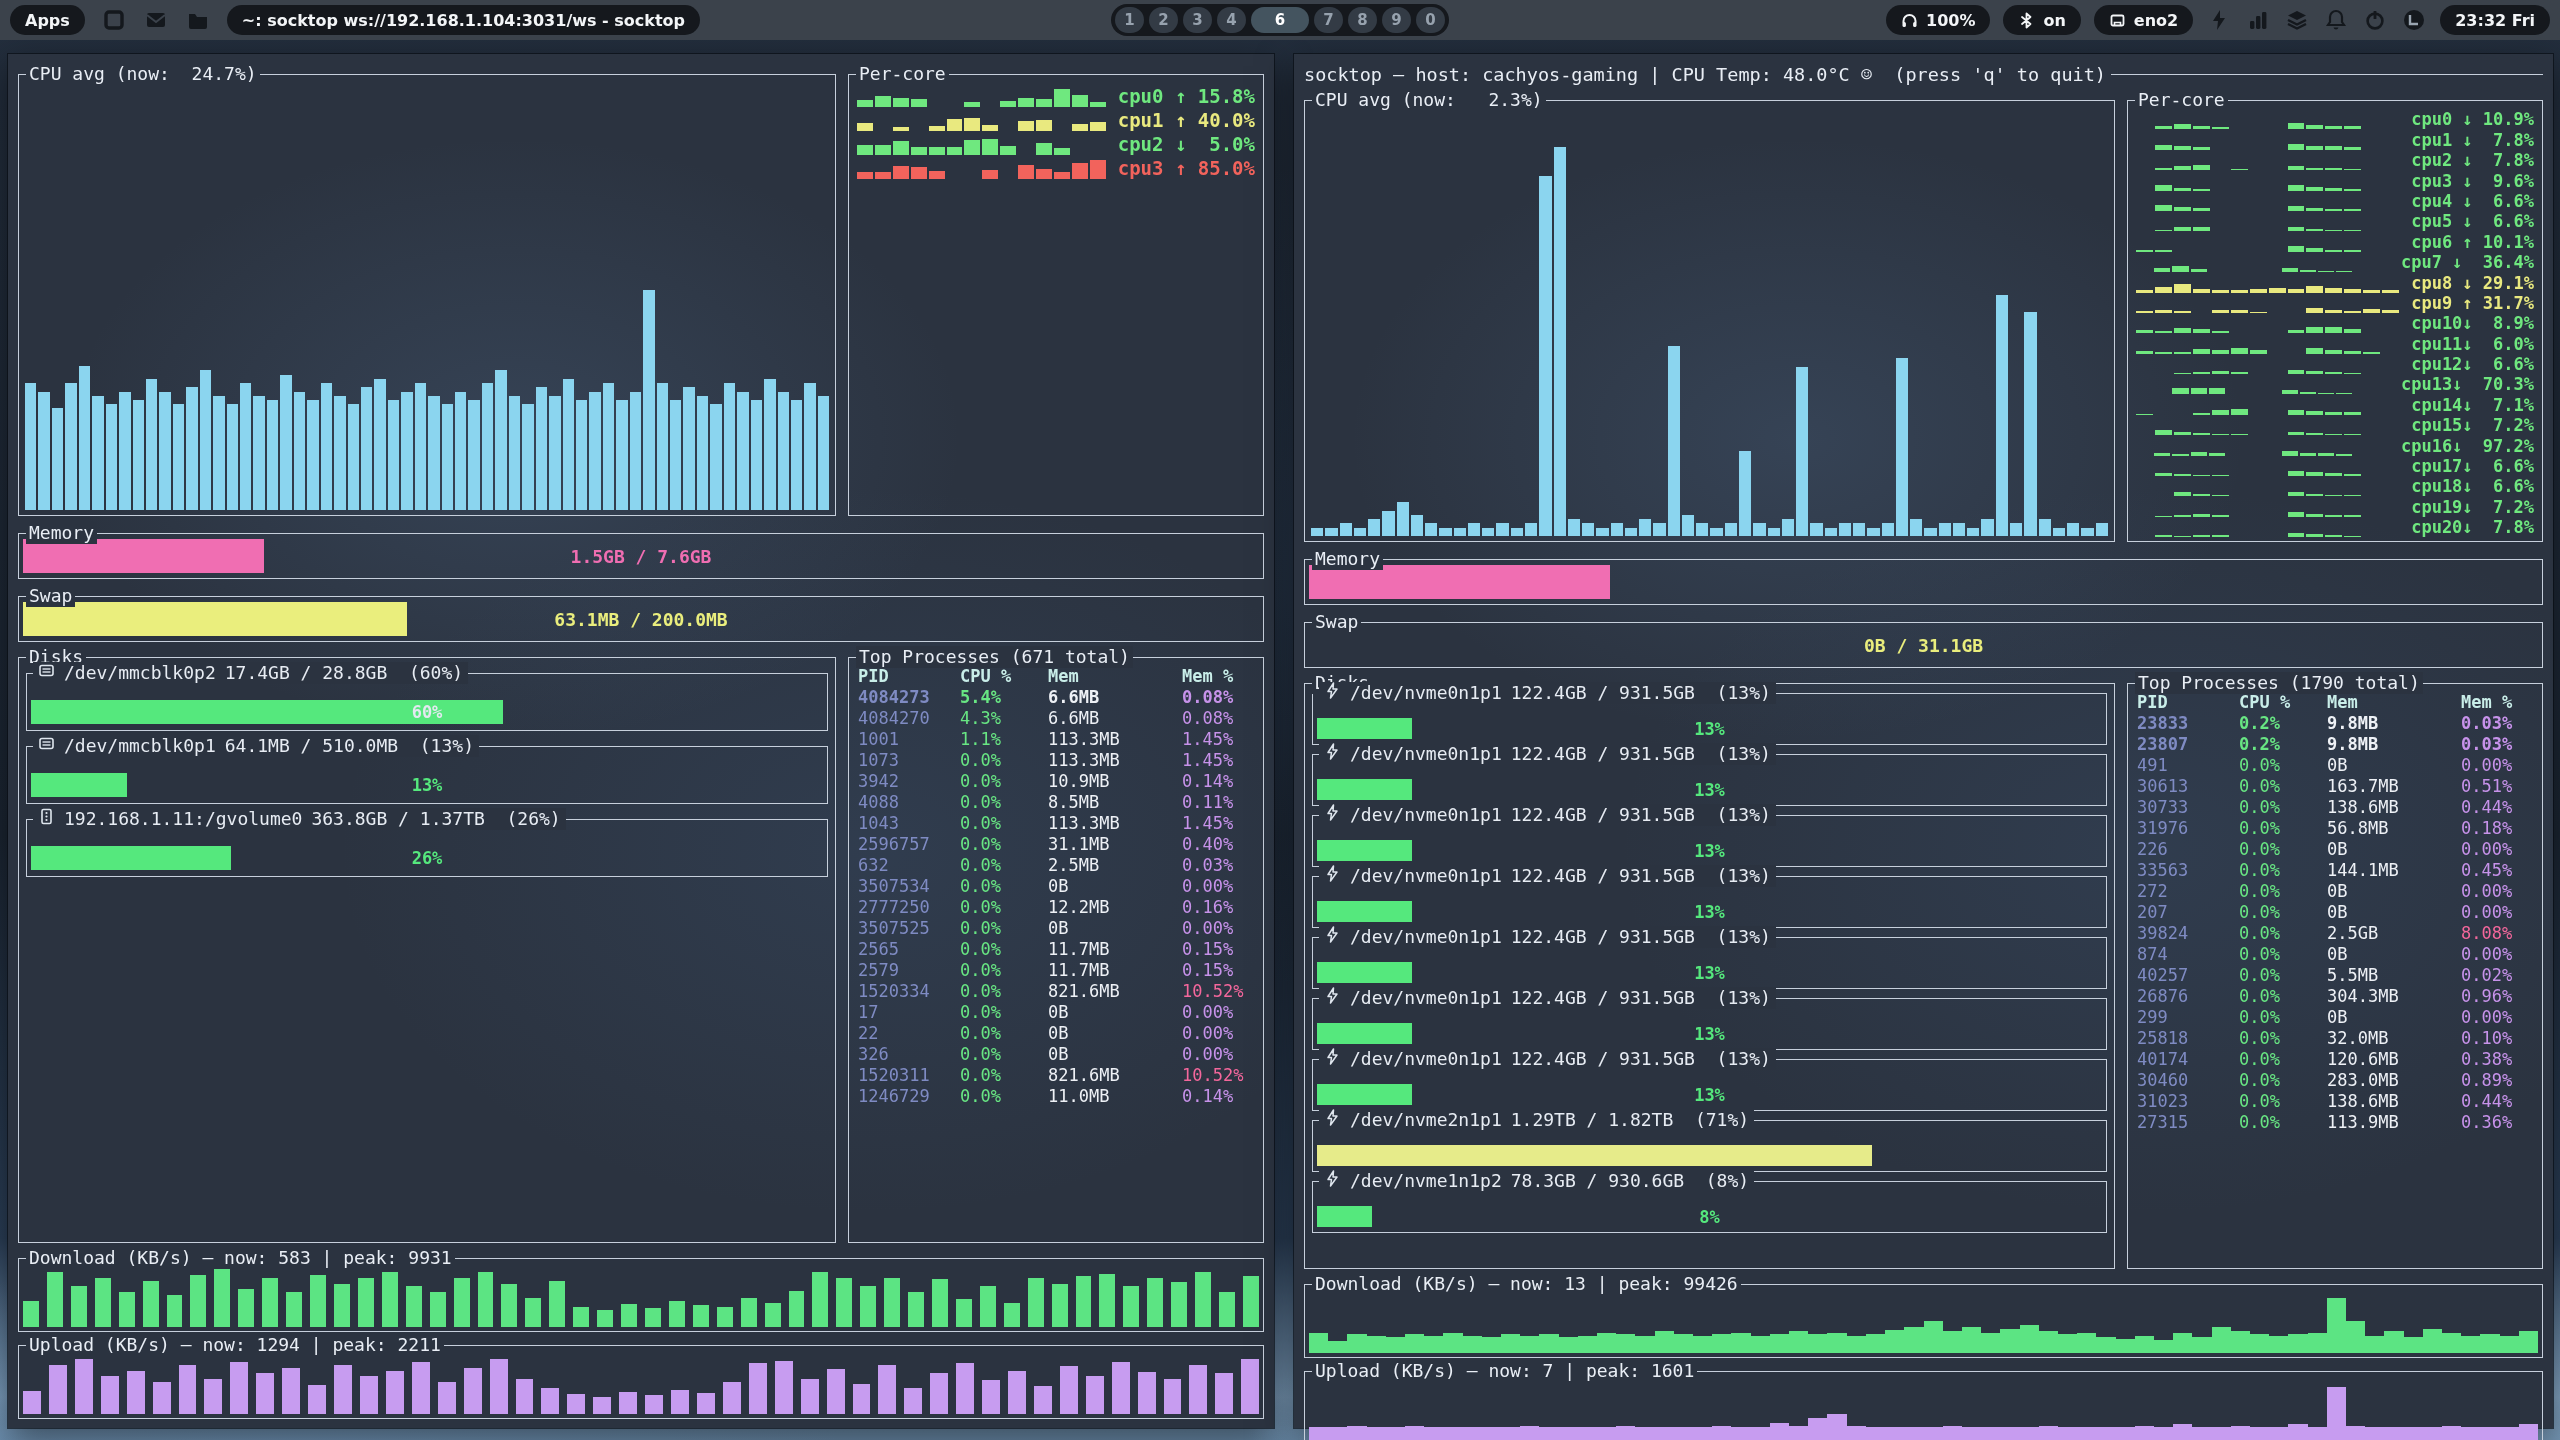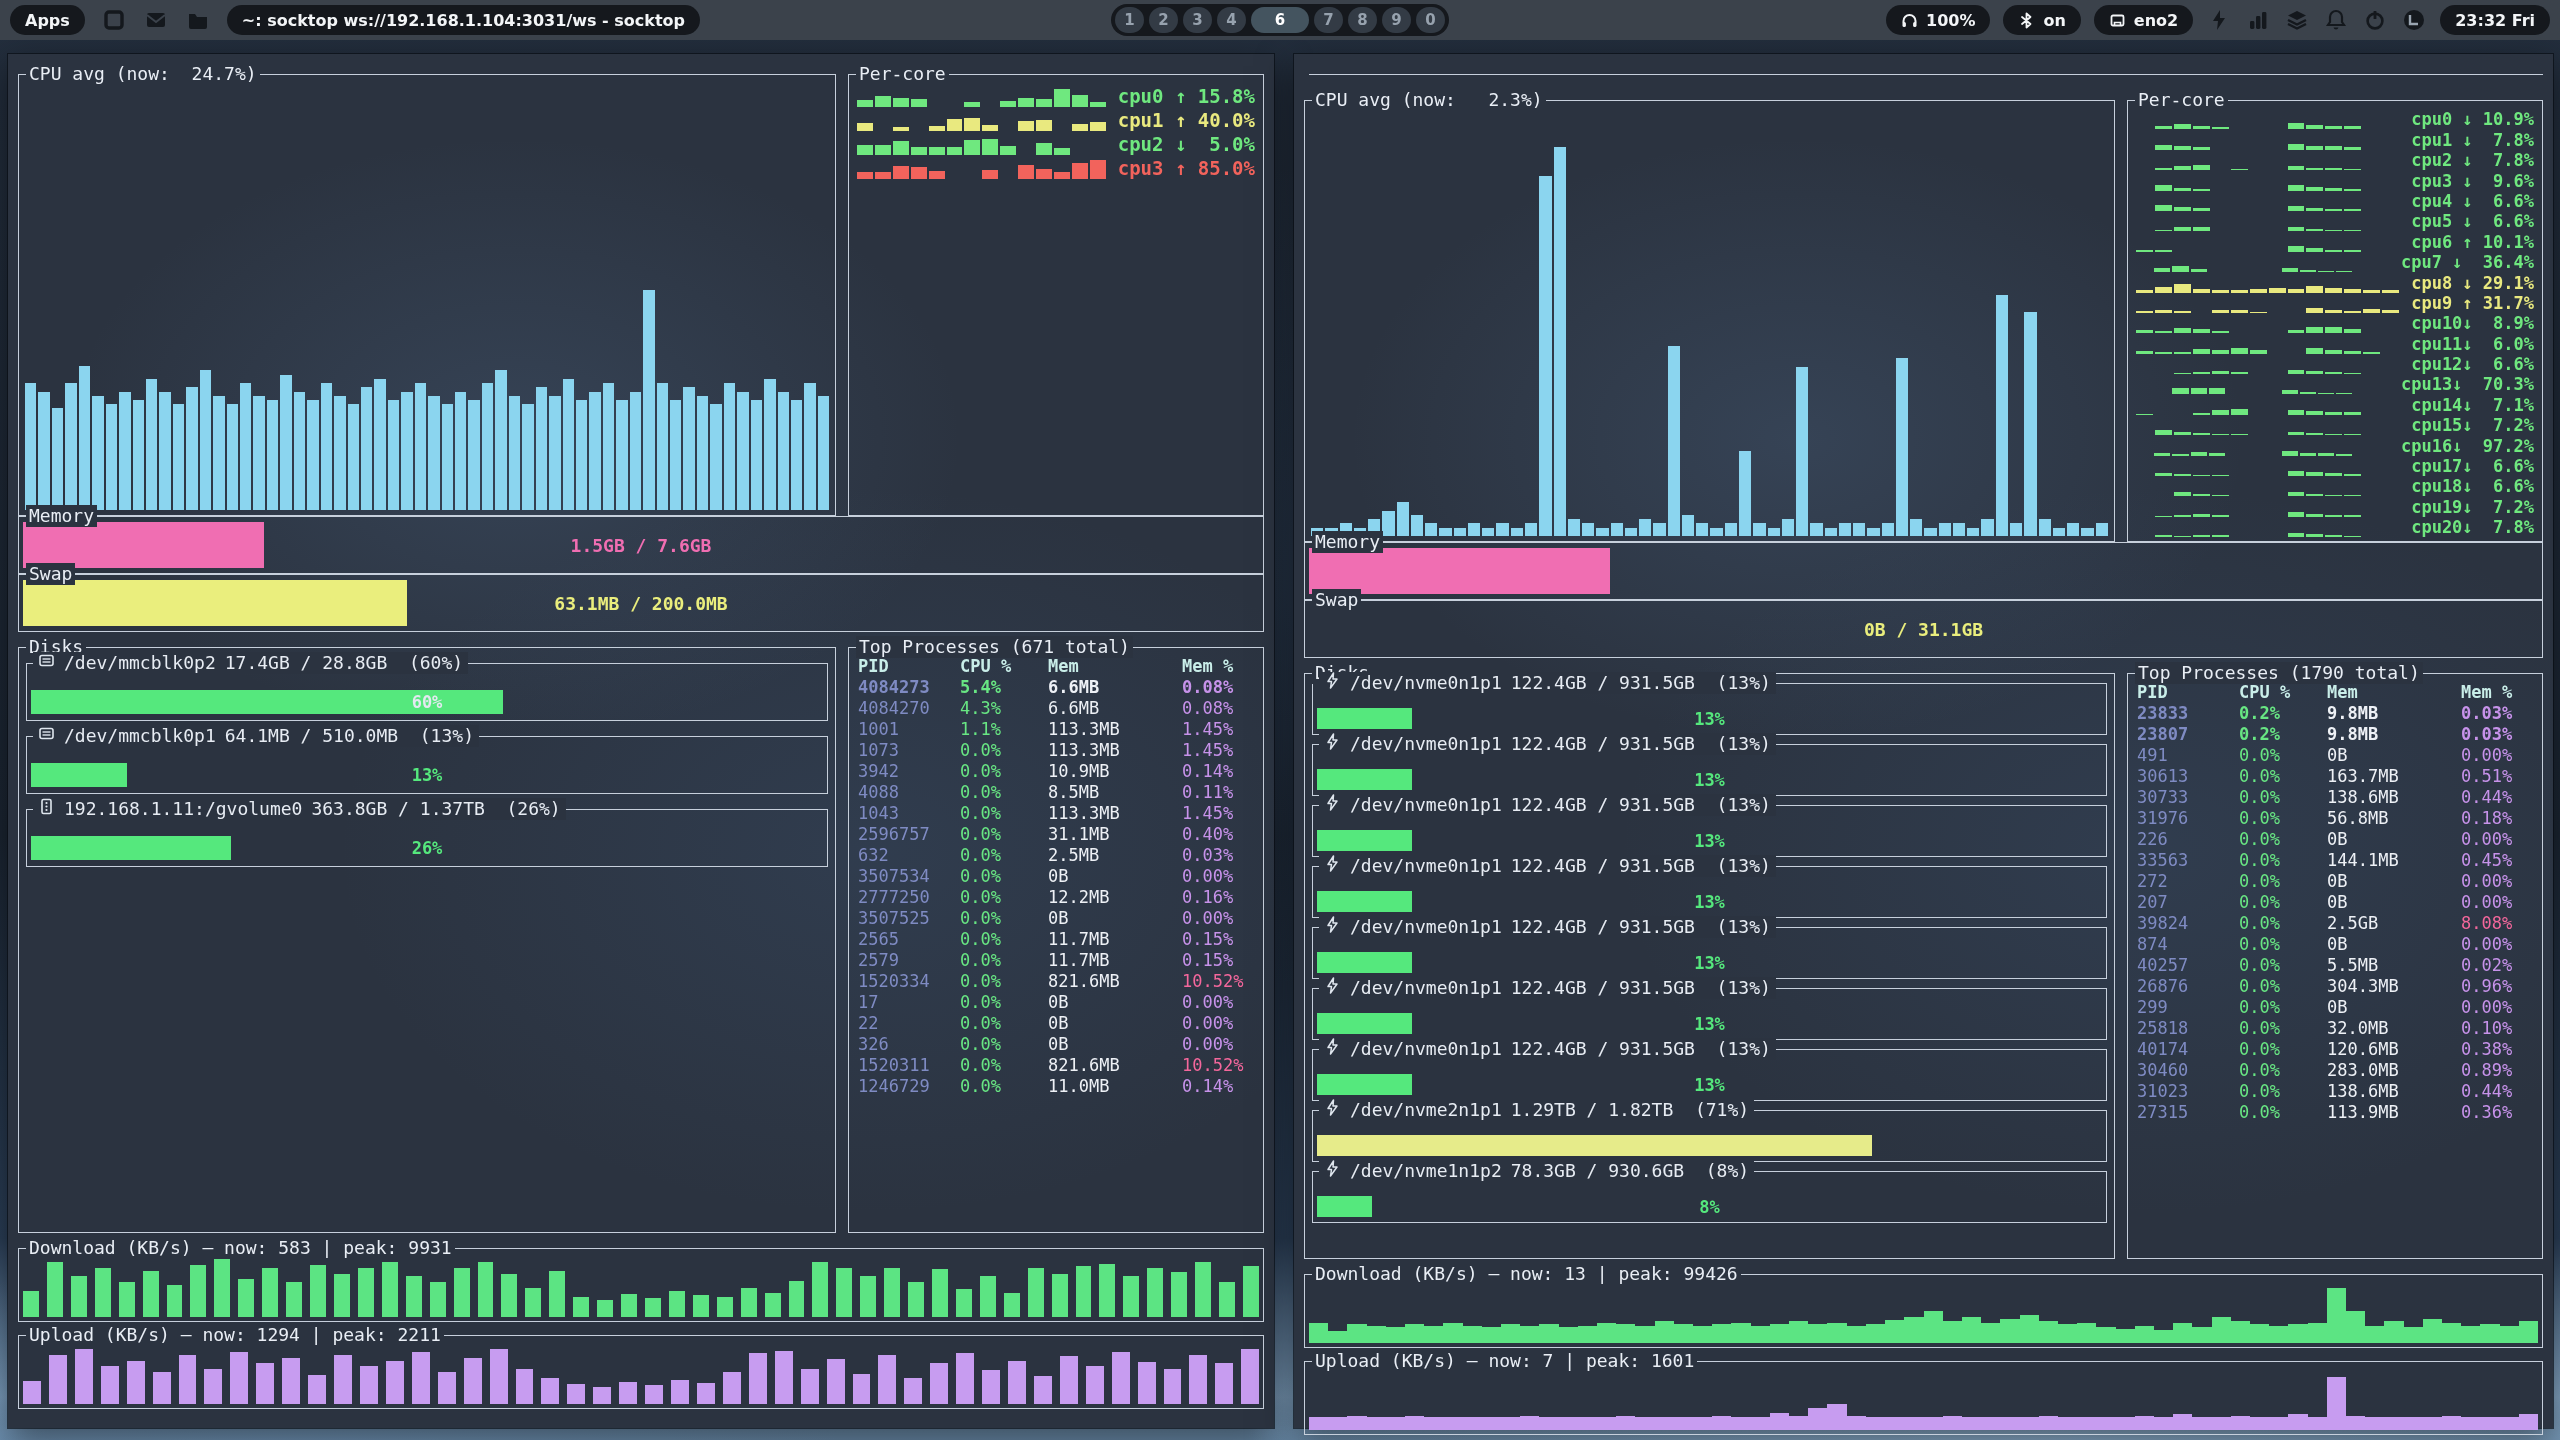--- a/index.html
+++ b/index.html
@@ -50,21 +50,21 @@
   .sidew{width:416px;flex:none;}
   .cpu-bars{position:absolute;left:6px;right:6px;bottom:5px;top:12px;display:flex;align-items:flex-end;gap:2px;}
   .bar{flex:1;min-width:1px;}
   .pc-body{position:absolute;inset:0;padding-top:8px;}
   .pc-row{display:flex;align-items:flex-end;height:24px;padding:0 8px;}
   .pc-row .spark{flex:1;height:20px;display:flex;align-items:flex-end;gap:2px;margin-right:12px;}
   .pc-label{font-weight:bold;font-size:19px;white-space:pre;}
   .pc-sm{height:20.4px;}
   .pc-sm .pc-label{font-size:17px;}
   .pc-sm .spark{height:15px;}
-  .meter{height:58px;}
+  .meter{height:46px;margin-top:17px;}
   .meter-bar{position:absolute;left:4px;top:5px;bottom:5px;}
   .meter-text{position:absolute;left:0;right:0;top:50%;transform:translateY(-50%);
     text-align:center;font-size:18px;font-weight:bold;white-space:pre;}
   .disk{position:relative;border:1px solid #c7d0dc;margin:15px 7px 0;height:56px;}
   .disks-many .disk{margin:9px 7px 0;height:50px;}
   .disk-title{position:absolute;top:-12px;left:6px;background:#2b3340;padding:0 5px;
     font-size:18px;line-height:22px;display:flex;align-items:center;gap:9px;white-space:pre;z-index:2;}
   .disk-title svg{width:17px;height:17px;color:#dfe6ee;}
   .disk-bar{position:absolute;left:4px;bottom:6px;height:24px;}
   .disks-many .disk-bar{height:21px;bottom:5px;}
@@ -508,21 +508,21 @@
           <div class="bar" style="height: 90%; background: rgb(199, 156, 240);"></div>
           <div class="bar" style="height: 72%; background: rgb(199, 156, 240);"></div>
           <div class="bar" style="height: 60%; background: rgb(199, 156, 240);"></div>
           <div class="bar" style="height: 85%; background: rgb(199, 156, 240);"></div>
           <div class="bar" style="height: 70%; background: rgb(199, 156, 240);"></div>
           <div class="bar" style="height: 95%; background: rgb(199, 156, 240);"></div>
         </div>
       </div>
     </div>
     <div class="term" id="term-right">
-      <div class="term-header"><div class="hfill"></div></div>
+      <div class="term-header"><span>socktop — host: cachyos-gaming | CPU Temp: 48.0°C ☺  (press 'q' to quit)</span><div class="hfill"></div></div>
       <div class="row1">
         <div class="box grow">
           <span class="box-title">CPU avg (now:   2.3%)</span>
           <div class="cpu-bars" style="gap: 2px;">
             <div class="bar" style="height: 2%; background: rgb(139, 213, 239);"></div>
             <div class="bar" style="height: 2%; background: rgb(139, 213, 239);"></div>
             <div class="bar" style="height: 3%; background: rgb(139, 213, 239);"></div>
             <div class="bar" style="height: 2%; background: rgb(139, 213, 239);"></div>
             <div class="bar" style="height: 4%; background: rgb(139, 213, 239);"></div>
             <div class="bar" style="height: 6%; background: rgb(139, 213, 239);"></div>

